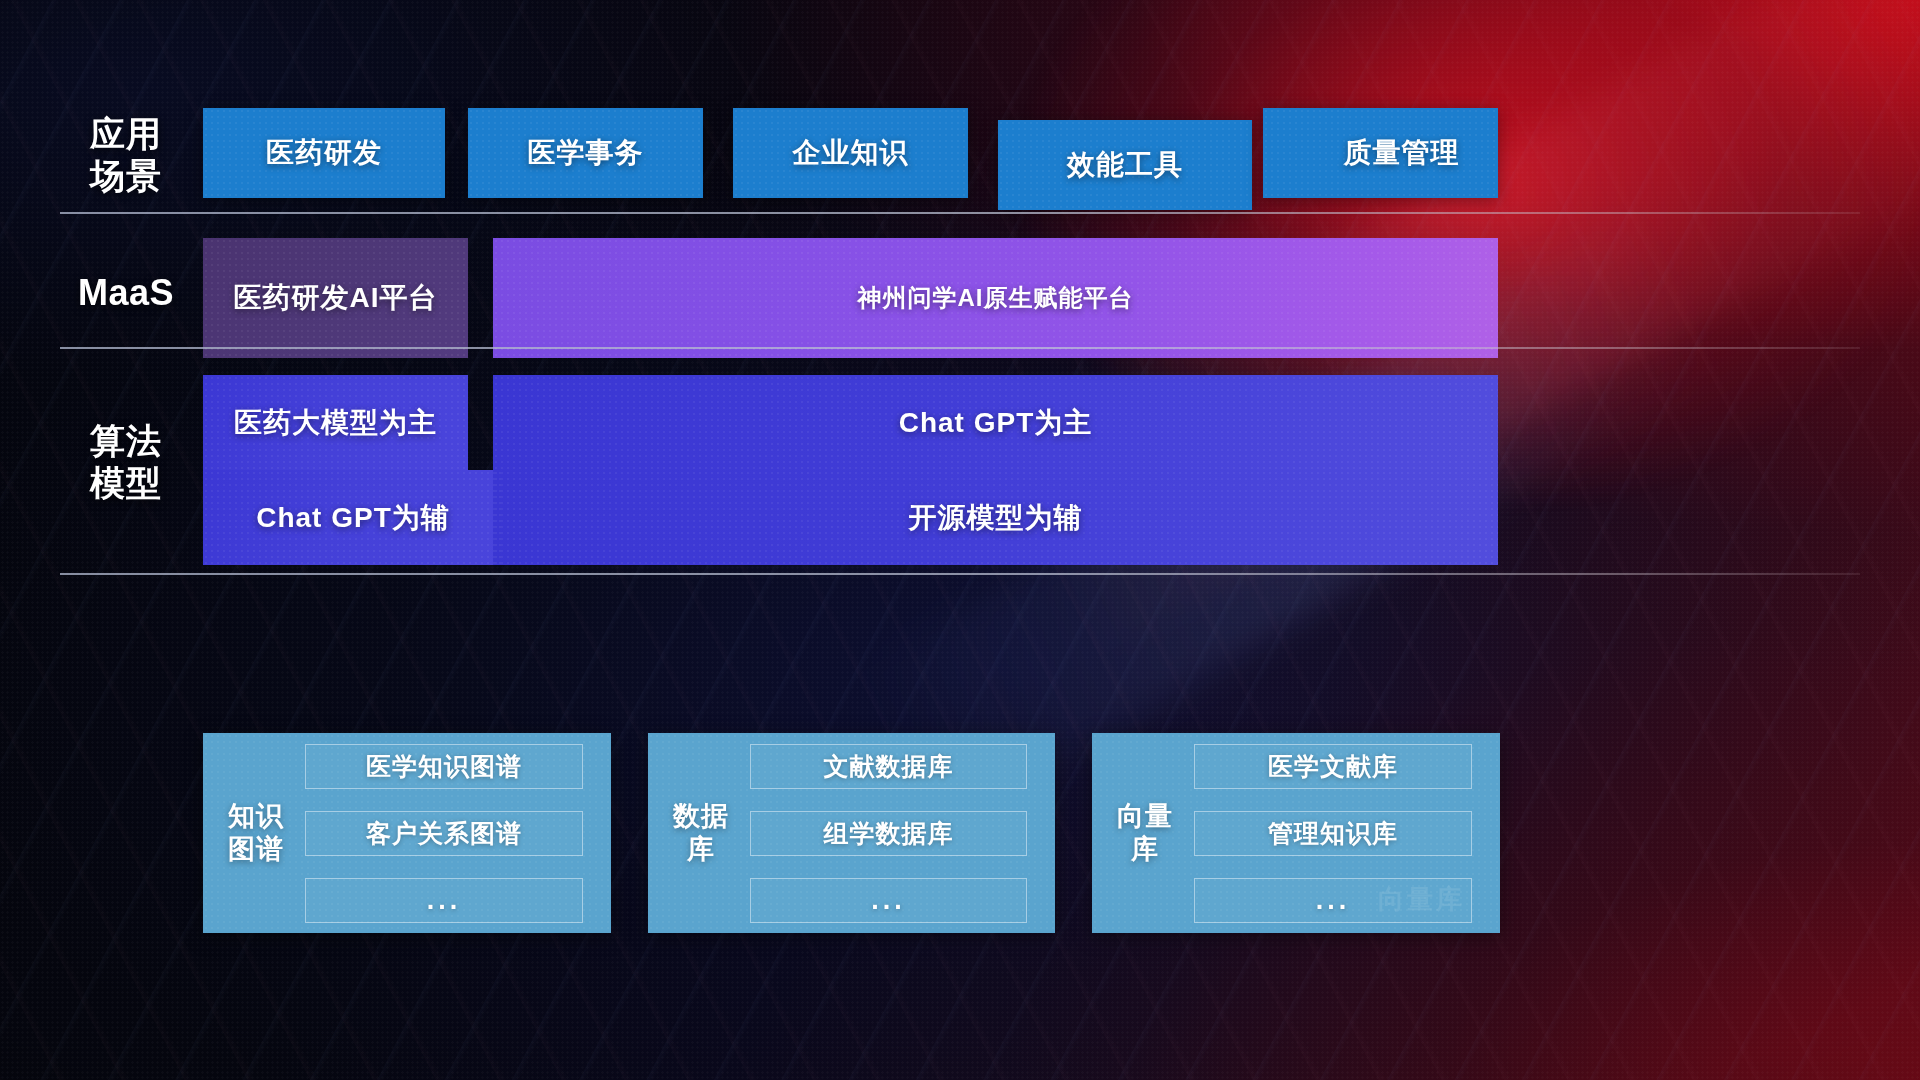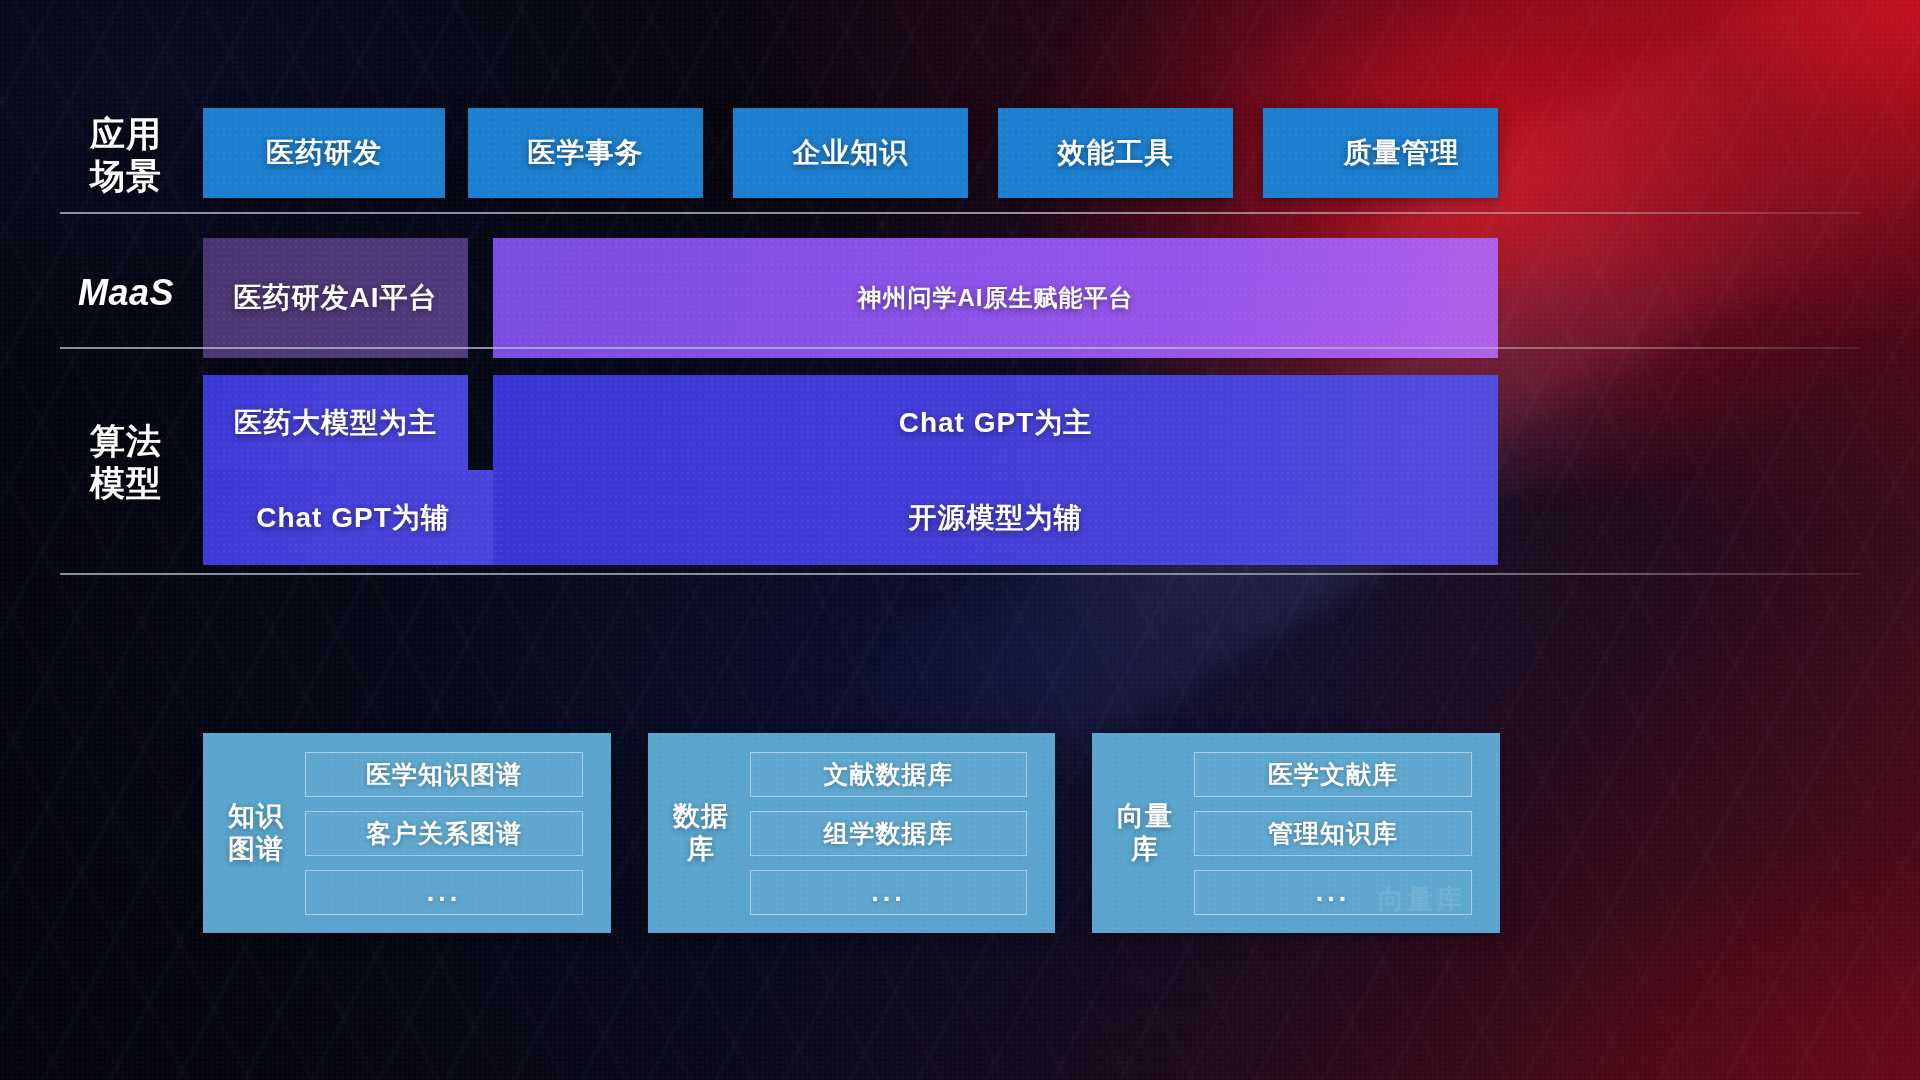--- a/index.html
+++ b/index.html
@@ -112,21 +112,21 @@
     content:""; position:absolute; inset:0; pointer-events:none;
     background-image:radial-gradient(rgba(255,255,255,0.10) 1px, transparent 1.1px);
     background-size:6px 6px; opacity:.5;
   }
   .kpanel-title {
     position:relative; z-index:2;
     color:#fff; font-weight:bold; font-size:27px; line-height:33px;
     letter-spacing:1px; width:62px; text-align:center; flex:0 0 auto;
     text-shadow:0 2px 6px rgba(0,0,0,0.35);
   }
-  .kpanel-items { position:relative; z-index:2; flex:1 1 auto; display:flex; flex-direction:column; gap:14px; }
+  .kpanel-items { position:relative; z-index:2; flex:1 1 auto; display:flex; flex-direction:column; gap:22px; }
   .kitem {
     height:45px; border:1px solid rgba(255,255,255,0.45);
     display:flex; align-items:center; justify-content:center;
     color:#ffffff; font-weight:bold; font-size:25px; letter-spacing:1px;
     text-shadow:0 1px 5px rgba(0,0,0,0.3);
     background:rgba(255,255,255,0.035);
   }
   .kitem.dots { font-size:27px; letter-spacing:4px; }
 
   .watermark {
@@ -155,30 +155,30 @@
 
   <div class="card app-card" style="left:203px;  top:108px; width:242px;">
     <span class="lbl">医药研发</span>
   </div>
   <div class="card app-card" style="left:468px;  top:108px; width:235px;">
     <span class="lbl">医学事务</span>
   </div>
   <div class="card app-card" style="left:733px;  top:108px; width:235px;">
     <span class="lbl">企业知识</span>
   </div>
-  <div class="card app-card" style="left:998px;  top:108px; width:235px;">
+  <div class="card app-card" style="left:998px;  top:120px; width:254px;">
     <span class="lbl">效能工具</span>
   </div>
   <div class="card app-card" style="left:1263px; top:108px; width:235px;padding-left:42px;">
     <span class="lbl">质量管理</span>
   </div>
 
   <div class="divider" style="top:212px;"></div>
 
-  <div class="row-label latin" style="top:272px;font-style:italic;">MaaS</div>
+  <div class="row-label latin" style="top:272px;">MaaS</div>
 
   <div class="card maas-left" style="left:203px; top:238px; width:265px;">
     <span class="lbl">医药研发AI平台</span>
   </div>
   <div class="card maas-right" style="left:493px; top:238px; width:1005px;">
     <span class="lbl">神州问学AI原生赋能平台</span>
   </div>
 
   <div class="divider" style="top:347px;"></div>
 

